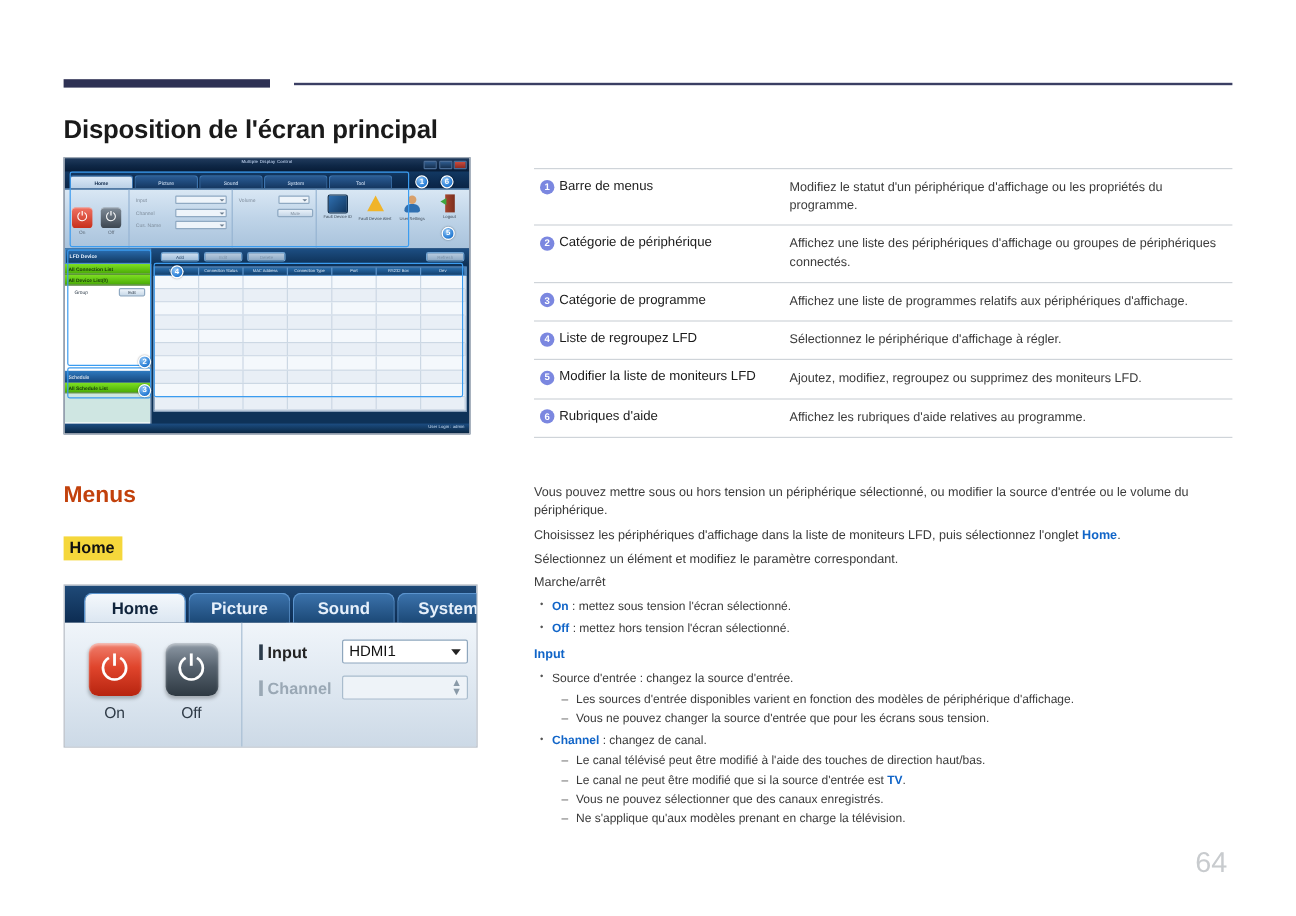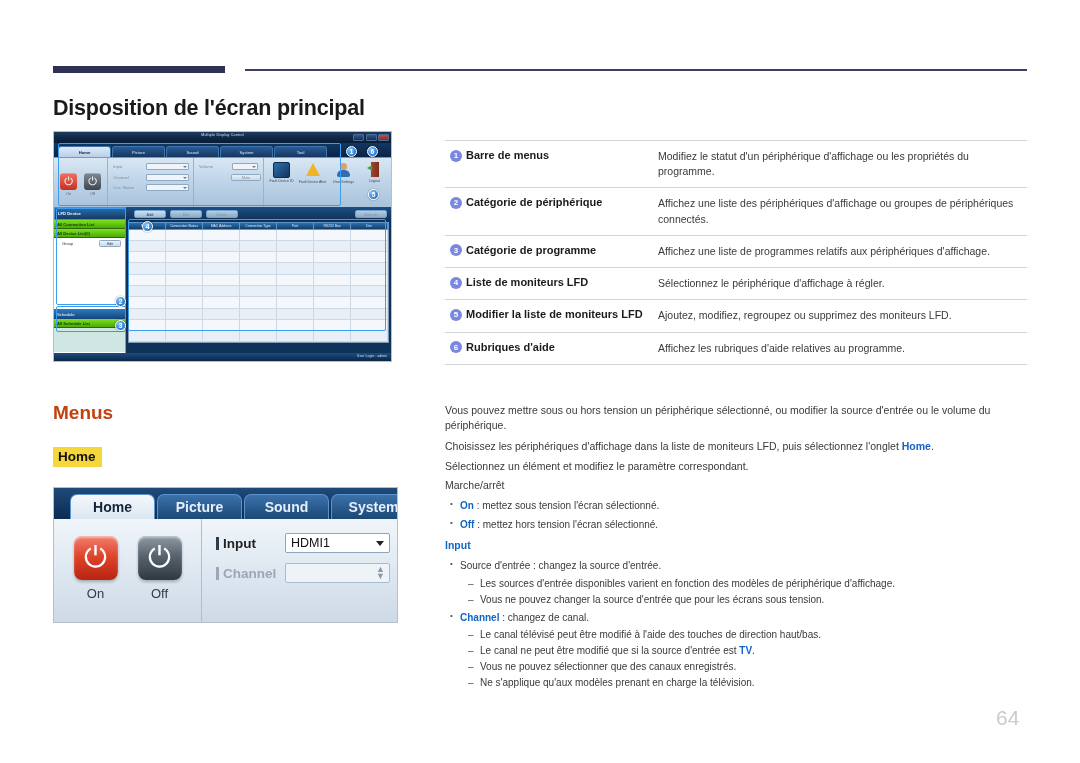--- a/index.html
+++ b/index.html
@@ -185,36 +185,36 @@
   .tbl { position:absolute; left:445px; top:140px; width:582px; }
   .tbl-row { display:flex; border-bottom:1px solid #cfd4d9; padding: 8px 0 8px 0; }
   .tbl-row.first { border-top:1px solid #cfd4d9; }
   .tbl-c1 { width:213px; display:flex; align-items:flex-start; padding-left:5px; }
   .num {
     width:12px; height:12px; border-radius:50%;
     background:#7b87e0; color:#fff; font-size:8px; font-weight:bold;
     display:flex; align-items:center; justify-content:center;
     flex: 0 0 12px; margin-right:4px; margin-top:.5px;
   }
-  .tbl-label { font-size:11px; font-weight:bold; color:#1b1b1b; line-height:1.25; }
+  .tbl-label { font-size:11px; font-weight:normal; color:#1b1b1b; line-height:1.25; }
   .tbl-c2 { flex:1; font-size:10.5px; color:#3a3a3a; line-height:1.45; padding-right:6px; }
 
   
   .txt { position:absolute; left:445px; width:585px; font-size:10.5px; color:#3a3a3a; line-height:1.45; }
   .blue { color:#1165c8; font-weight:bold; }
   .p1 { top:403px; }
   .p2 { top:439px; }
   .p3 { top:459px; }
   .p4 { top:478px; }
   .bl { position:absolute; left:460px; font-size:10px; color:#3a3a3a; line-height:1.45; }
   .bl::before { content:"•"; position:absolute; left:-10px; top:-1px; font-size:8px; color:#555; }
   .dash { position:absolute; left:480px; font-size:10px; color:#3a3a3a; line-height:1.45; }
   .dash::before { content:"–"; position:absolute; left:-12px; top:0; color:#555; }
 
-  .pgnum { position:absolute; left:996px; top:706px; font-size:21px; color:#c8cbce;text-align:right; }
+  .pgnum { position:absolute; left:996px; top:706px; font-size:24px; color:#c8cbce;text-align:right; }
 </style>
 </head>
 <body>
 
 <div class="page">
 
   <div class="hdr-thick"></div>
   <div class="hdr-thin"></div>
 
   <div class="page-title">Disposition de l'écran principal</div>
@@ -511,21 +511,21 @@
     <div class="tbl-row">
       <div class="tbl-c1">
         <div class="num">3</div>
         <div class="tbl-label">Catégorie de programme</div>
       </div>
       <div class="tbl-c2">Affichez une liste de programmes relatifs aux périphériques d'affichage.</div>
     </div>
     <div class="tbl-row">
       <div class="tbl-c1">
         <div class="num">4</div>
-        <div class="tbl-label">Liste de moniteurs LFD</div>
+        <div class="tbl-label">Liste de regroupez LFD</div>
       </div>
       <div class="tbl-c2">Sélectionnez le périphérique d'affichage à régler.</div>
     </div>
     <div class="tbl-row">
       <div class="tbl-c1">
         <div class="num">5</div>
         <div class="tbl-label">Modifier la liste de moniteurs LFD</div>
       </div>
       <div class="tbl-c2">Ajoutez, modifiez, regroupez ou supprimez des moniteurs LFD.</div>
     </div>

